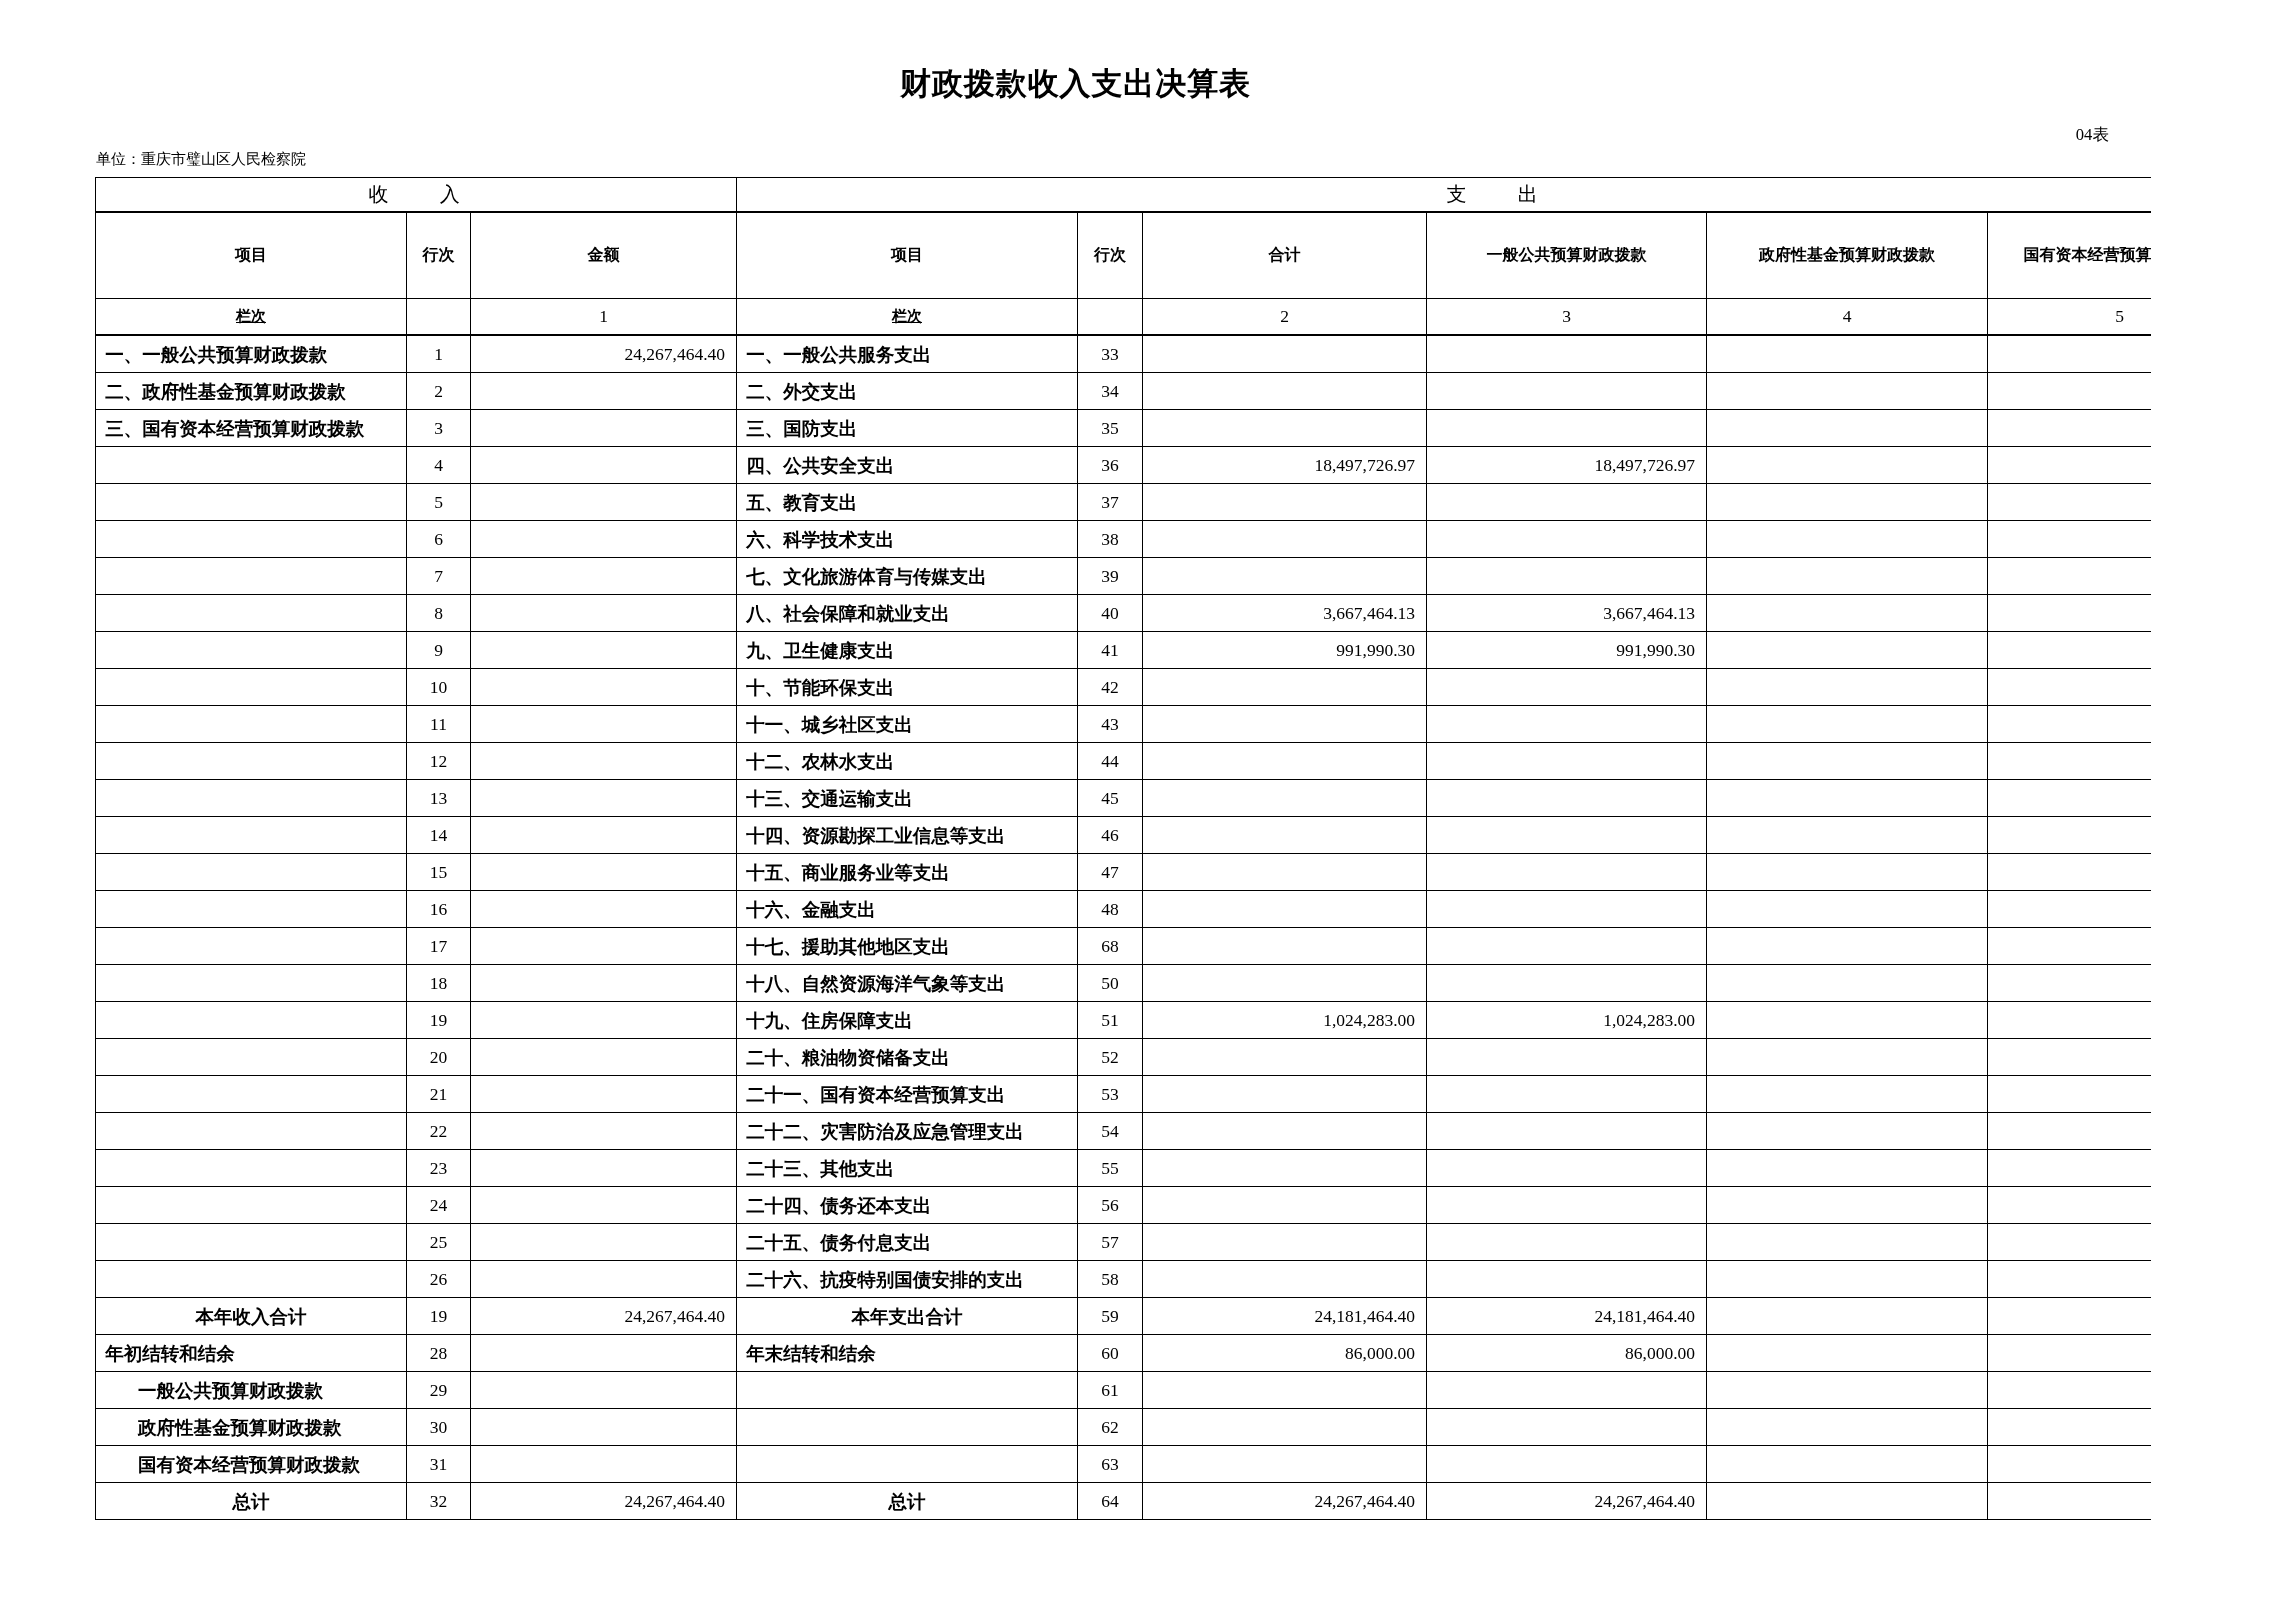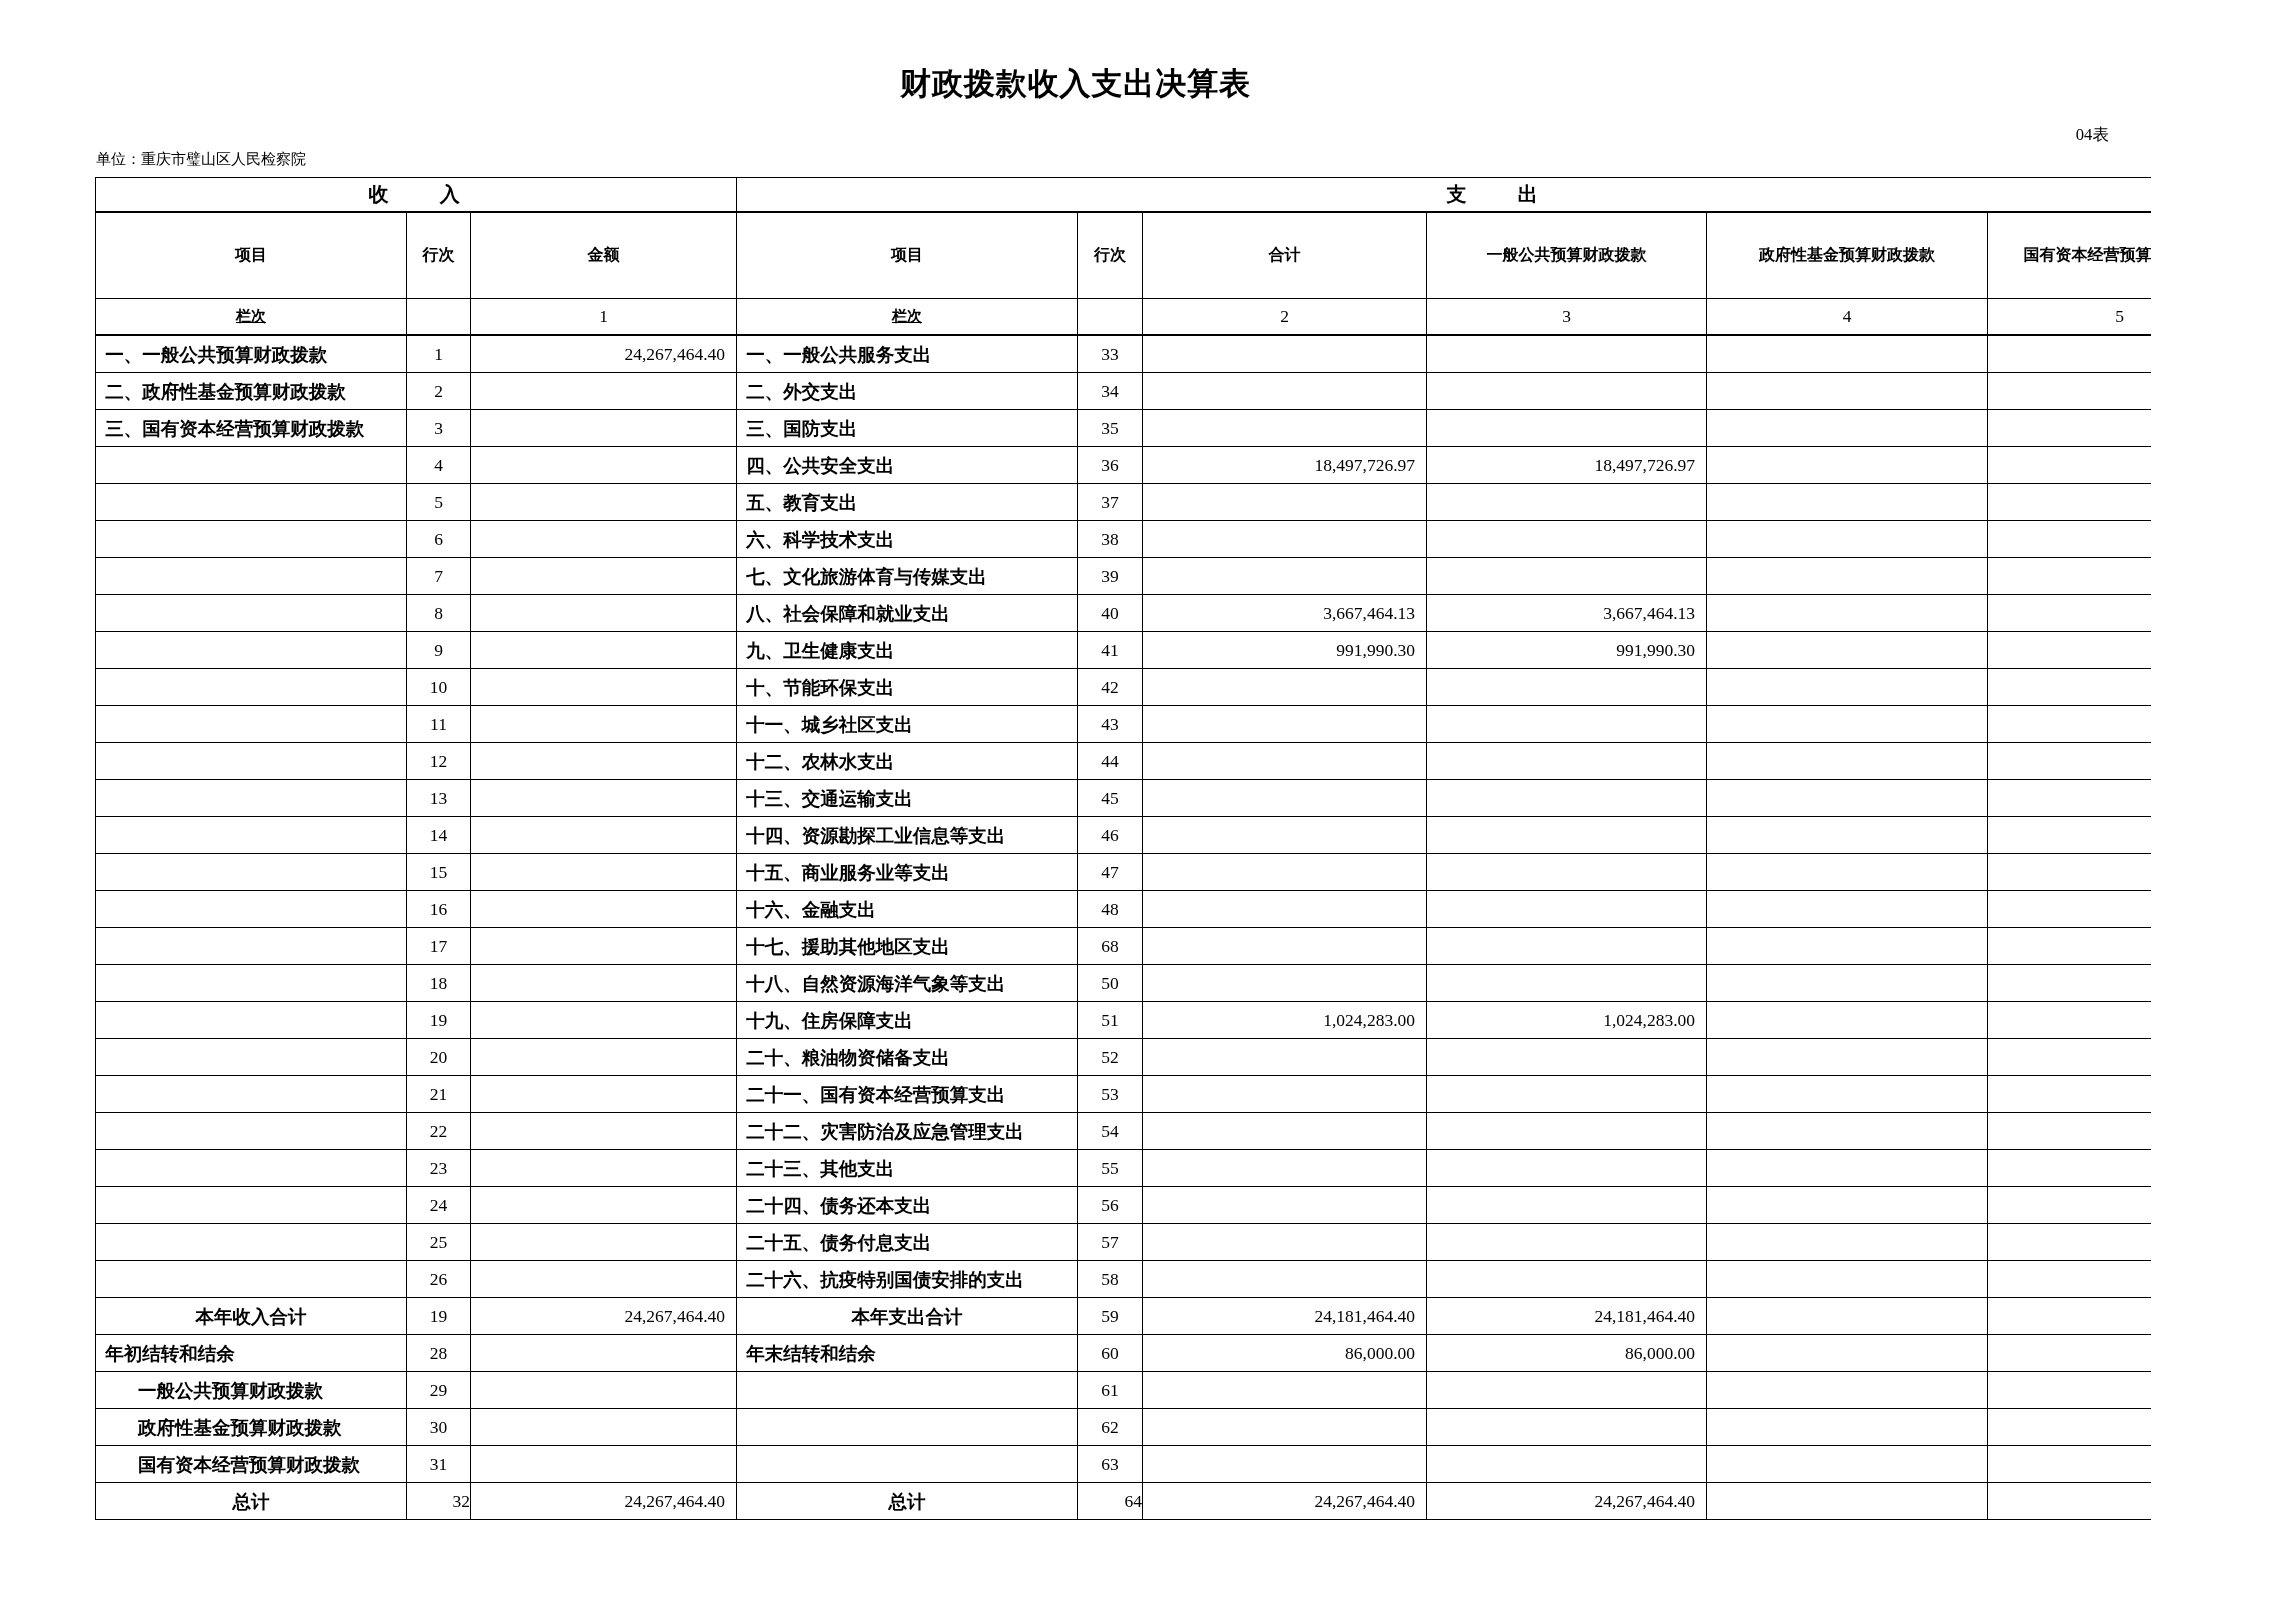--- a/index.html
+++ b/index.html
@@ -8,34 +8,34 @@
   .page{position:relative;width:2151px;height:1619px;overflow:hidden;}
   .title{position:absolute;top:63px;left:0;width:100%;text-align:center;
          font-size:31px;font-weight:700;letter-spacing:0.9px;}
   .table-no{position:absolute;top:124px;right:42px;font-size:16.6px;}
   .unit-row{position:absolute;top:150px;left:96px;width:2154px;
             display:flex;justify-content:space-between;font-size:15px;}
   table{position:absolute;top:177px;left:95px;width:2154px;
         border-collapse:collapse;table-layout:fixed;border:1.8px solid #000;}
   th,td{border:0.9px solid #000;overflow:hidden;white-space:nowrap;
         padding:0;vertical-align:middle;}
-  tr.band th{height:33px;font-size:20px;font-weight:700;text-align:center;
+  tr.band th{height:33px;font-size:20px;font-weight:400;text-align:center;
              border-bottom:2.8px double #000;letter-spacing:3.7px;}
   tr.head th{height:85px;font-size:16px;font-weight:700;}
   tr.lanci td{height:35px;font-size:17.5px;text-align:center;
               border-bottom:2.8px double #000;}
   tr.lanci td.lbl{font-weight:700;font-size:15px;text-decoration:underline;}
   tbody td{height:36px;font-size:18.5px;}
   td.item{text-align:left;padding-left:9.2px;font-weight:700;}
   td.item.center{text-align:center;padding-left:0;}
   td.item.indent{padding-left:42px;}
   td.no{text-align:center;font-weight:400;font-size:17.5px;}
   td.amt{text-align:right;padding-right:11px;font-weight:400;font-size:17.5px;}
   tr.sum-sep td{border-top:1.8px solid #000;}
-  tr.total-sep td{border-top:1.8px solid #000;text-align:right;}
+  tr.total-sep td{border-top:1.8px solid #000;}
 </style>
 </head>
 <body>
 
 <div class="page">
   <div class="title">财政拨款收入支出决算表</div>
   <div class="table-no">04表</div>
   <div class="unit-row">
     <span>单位：重庆市璧山区人民检察院</span>
     <span>单位：元</span>

